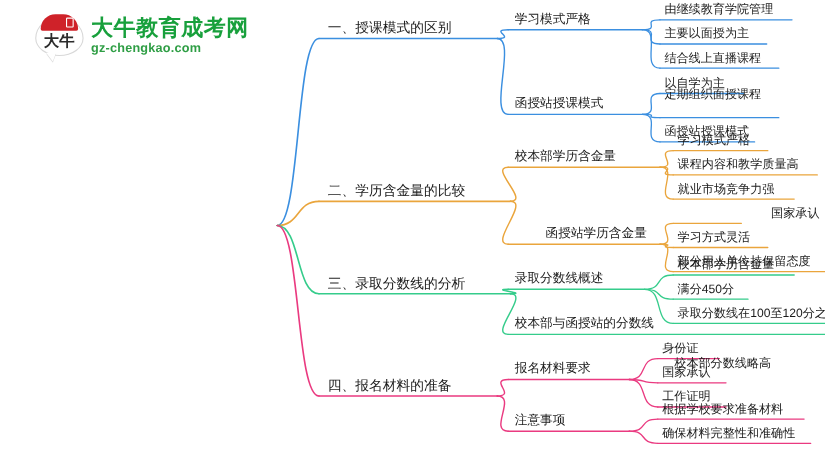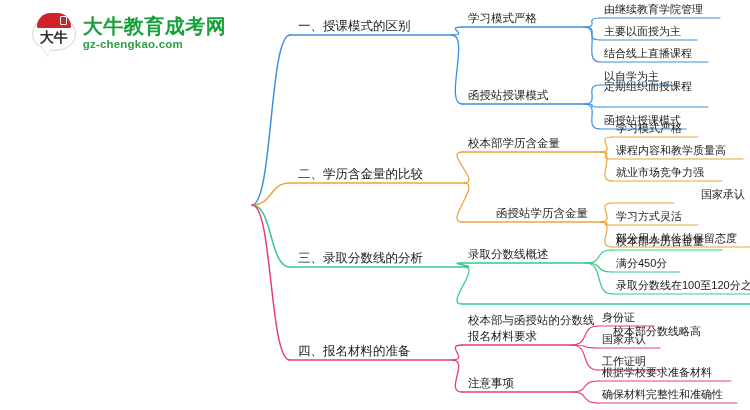--- a/index.html
+++ b/index.html
@@ -232,21 +232,21 @@
       <div class="node leaf" style="left: 616px; top: 178px;">就业市场竞争力强</div>
       <div class="node lvl2" style="left: 468px; top: 219px; margin-left: 28px;">函授站学历含金量</div>
       <div class="node leaf" style="left: 653px; top: 200px; padding-left: 48px;">国家承认</div>
       <div class="node leaf" style="left: 616px; top: 222px;">学习方式灵活</div>
       <div class="node leaf" style="left: 616px; top: 244px;">部分用人单位持保留态度</div>
       <div class="node lvl1" style="left: 298px; top: 264px;">三、录取分数线的分析</div>
       <div class="node lvl2" style="left: 468px; top: 260px;">录取分数线概述</div>
       <div class="node leaf" style="left: 616px; top: 247px;">校本部学历含金量</div>
       <div class="node leaf" style="left: 616px; top: 269px;">满分450分</div>
       <div class="node leaf" style="left: 616px; top: 291px;">录取分数线在100至120分之间</div>
-      <div class="node lvl2" style="left: 468px; top: 301px; margin-top: 25px;">校本部与函授站的分数线</div>
+      <div class="node lvl2" style="left: 468px; top: 301px;">校本部与函授站的分数线</div>
       <div class="node plain" style="left: 613px; top: 301px; margin-top: 36px;">校本部分数线略高</div>
       <div class="node lvl1" style="left: 298px; top: 357px;">四、报名材料的准备</div>
       <div class="node lvl2" style="left: 468px; top: 342px;">报名材料要求</div>
       <div class="node leaf" style="left: 602px; top: 323px;">身份证</div>
       <div class="node leaf" style="left: 602px; top: 345px;">国家承认</div>
       <div class="node leaf" style="left: 602px; top: 367px;">工作证明</div>
       <div class="node lvl2" style="left: 468px; top: 389px;">注意事项</div>
       <div class="node leaf" style="left: 602px; top: 378px;">根据学校要求准备材料</div>
       <div class="node leaf" style="left: 602px; top: 400px;">确保材料完整性和准确性</div>
     </div>

